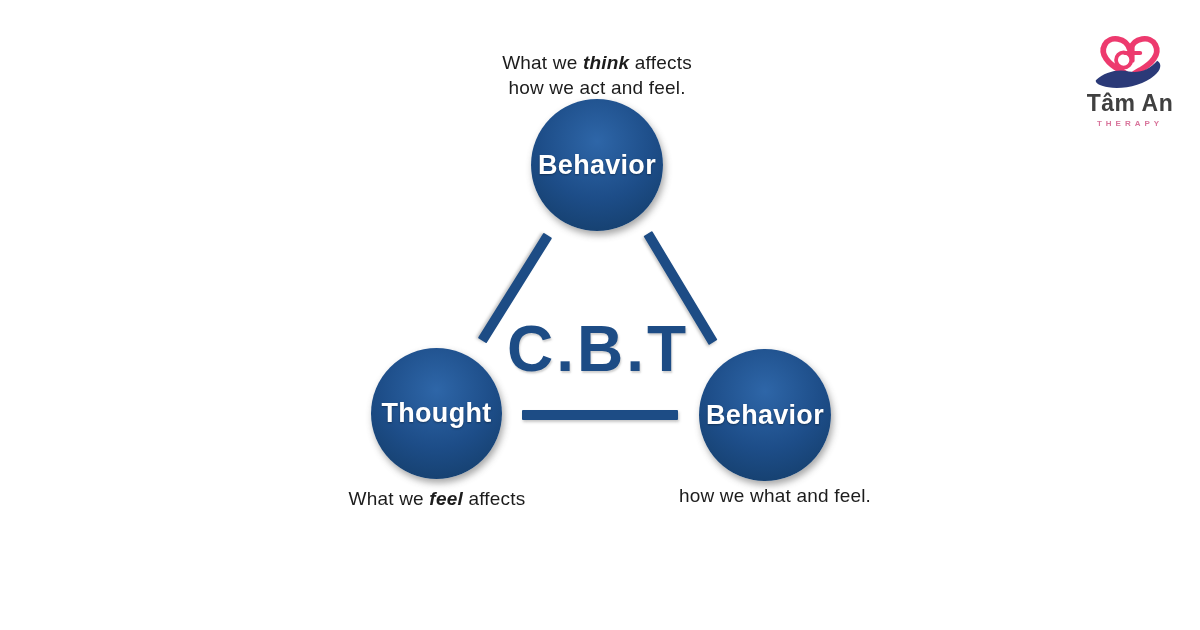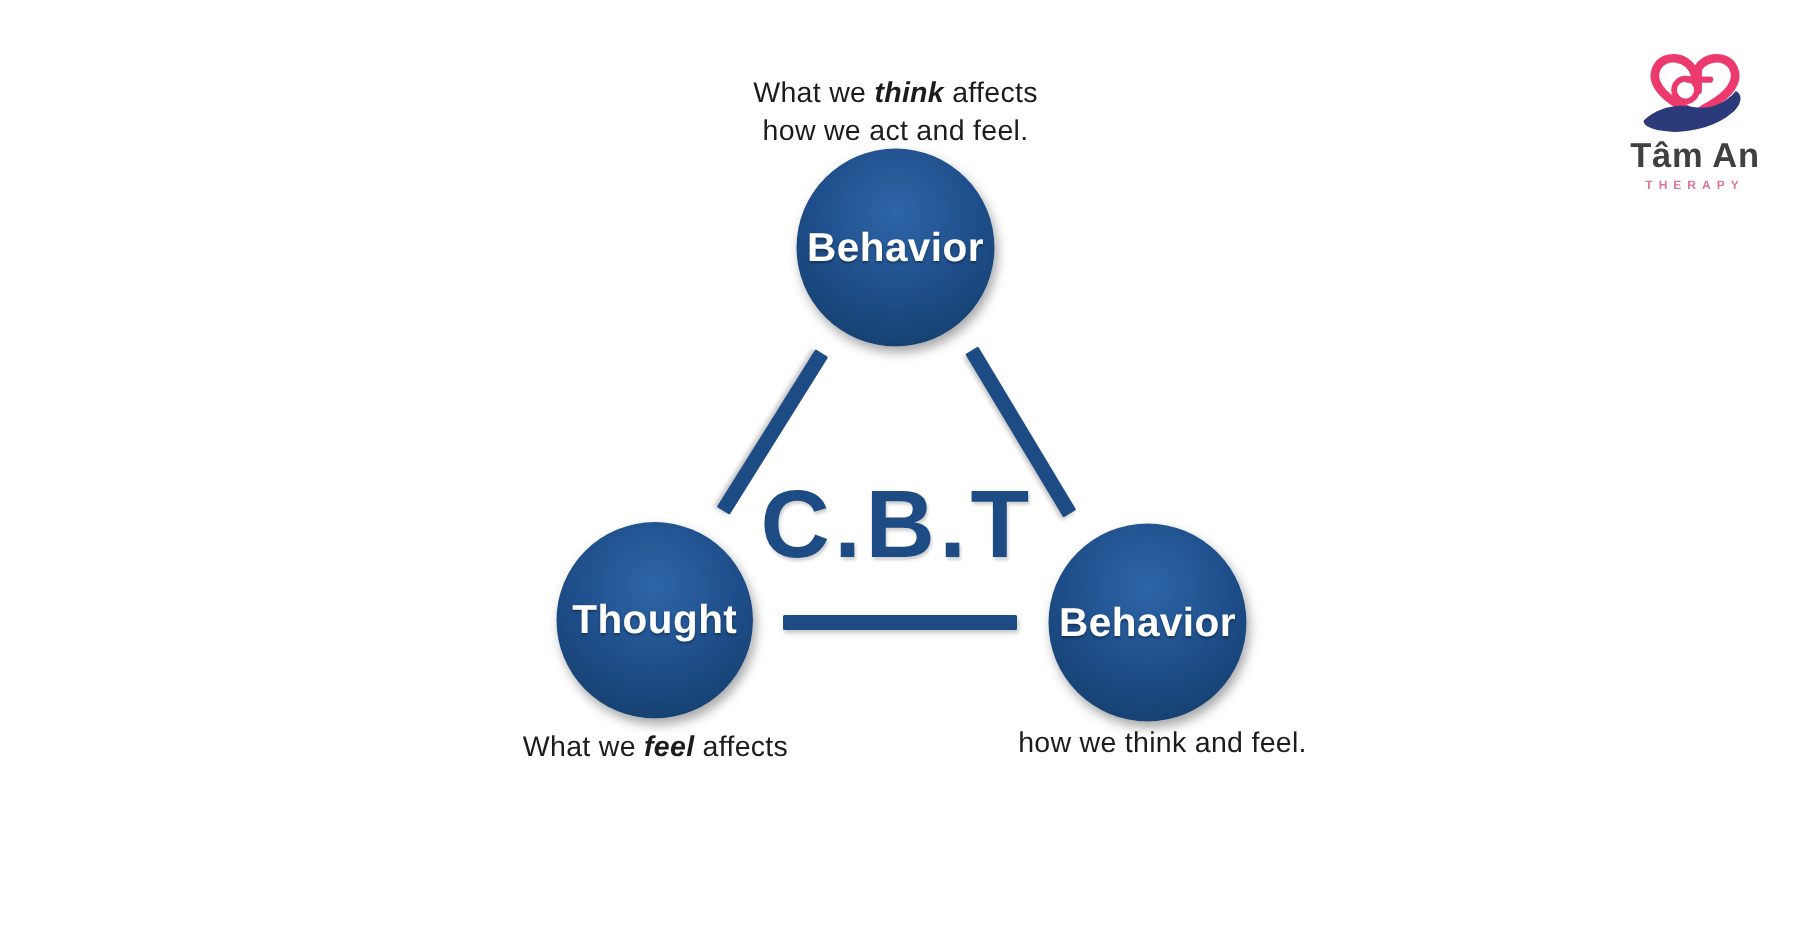--- a/index.html
+++ b/index.html
@@ -112,21 +112,21 @@
   <div class="edge edge-right"></div>
   <div class="edge edge-bottom"></div>
 
   <div class="cbt-title">C.B.T</div>
 
   <div class="caption caption-left">
     <div><span>What we </span><span class="em">feel</span><span> affects</span></div>
   </div>
 
   <div class="caption caption-right">
-    <div>how we think and feel.</div>
+    <div>how we what and feel.</div>
   </div>
 
   <div class="logo">
     <svg class="logo-icon" viewBox="0 0 120 100" aria-hidden="true">
 
       <path d="M60 34 C54 14 28 11 20 26 C12 41 26 56 44 66 C50 69 56 73 60 78 C64 73 70 69 76 66 C94 56 108 41 100 26 C92 11 66 14 60 34 Z" fill="none" stroke="#ed3a6e" stroke-width="9" stroke-linecap="round" stroke-linejoin="round"></path>
 
       <circle cx="50" cy="50" r="12" fill="#ffffff" stroke="#ed3a6e" stroke-width="6"></circle>
       <line x1="64" y1="27" x2="64" y2="51" stroke="#ed3a6e" stroke-width="6.5" stroke-linecap="round"></line>
       <line x1="52" y1="39" x2="76" y2="39" stroke="#ed3a6e" stroke-width="6.5" stroke-linecap="round"></line>

